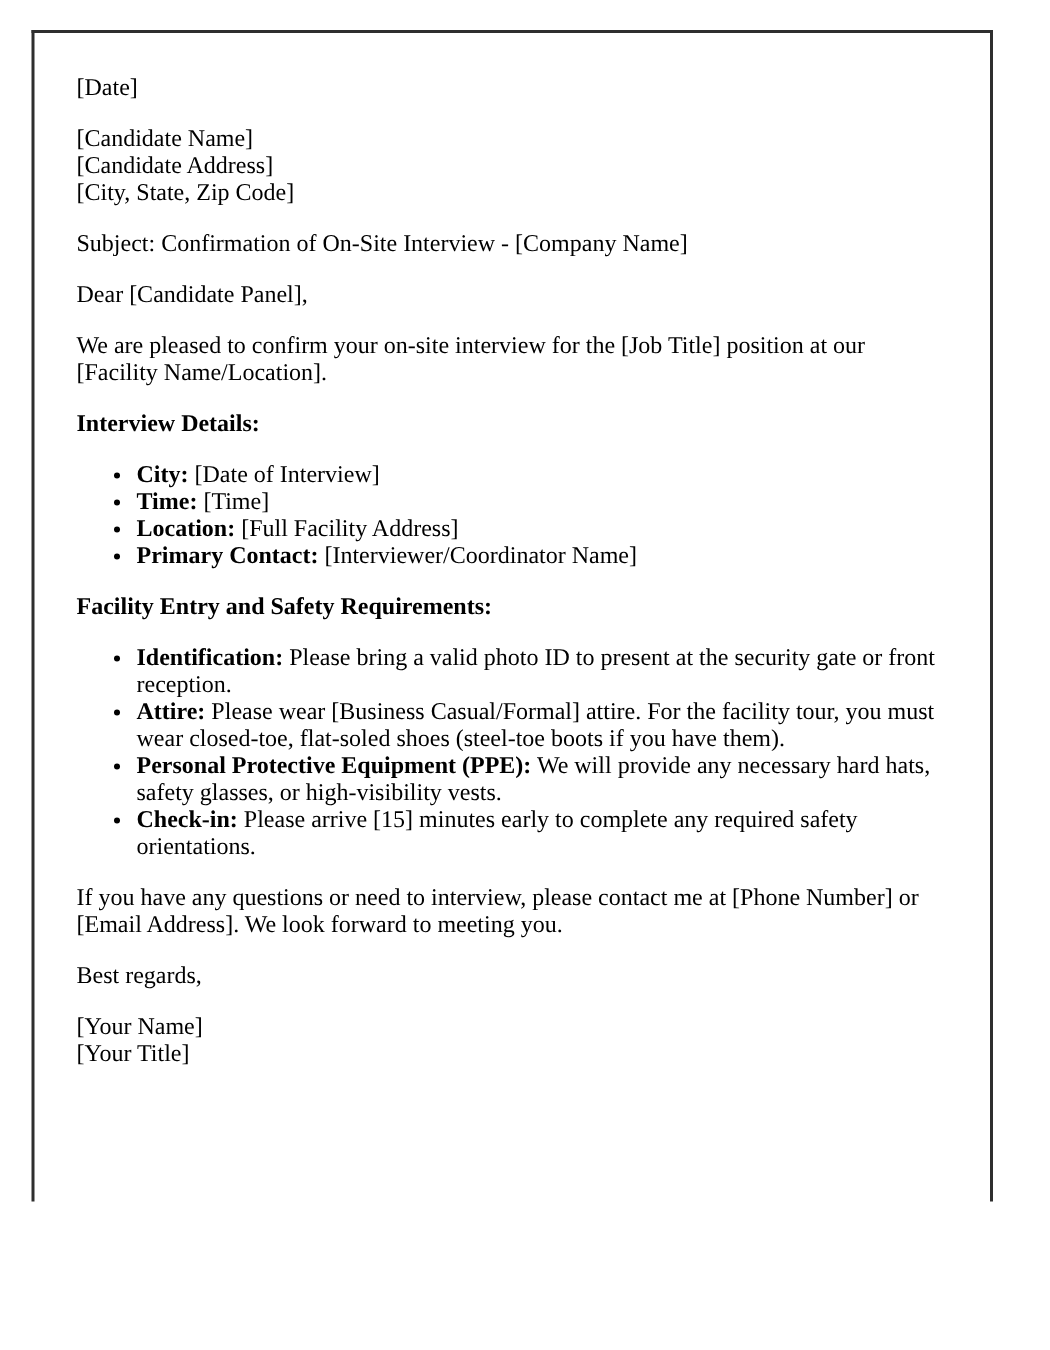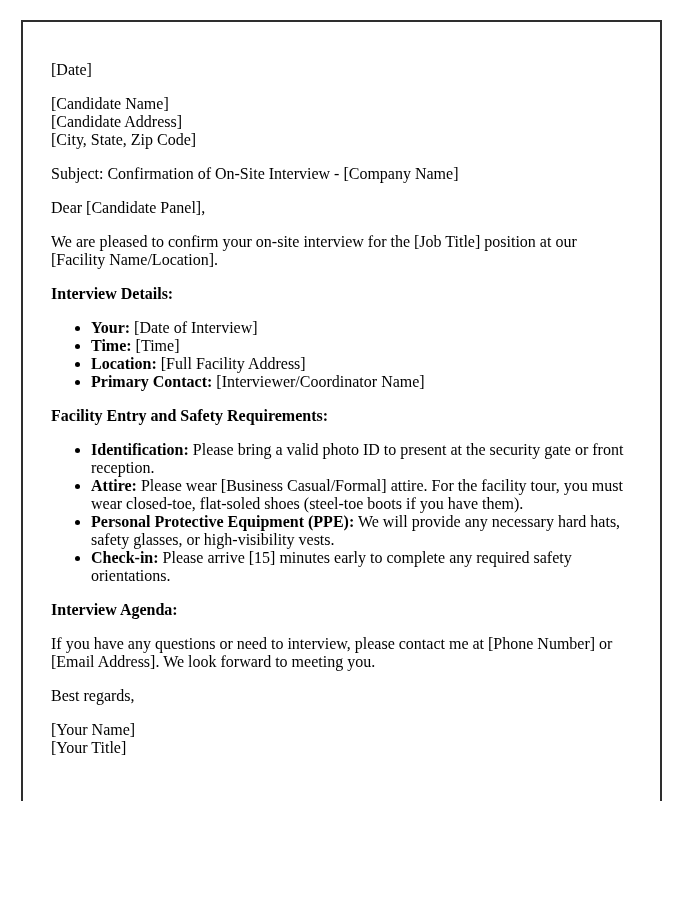--- a/index.html
+++ b/index.html
@@ -18,21 +18,21 @@
   }
   .letter-page {
     position: absolute;
     top: 20px;
     left: 21px;
     width: 641px;
     height: 781px;
     box-sizing: border-box;
     border: 2px solid #2e2e2e;
     border-bottom: none;
-    padding: 23px 28px 0 28px;
+    padding: 12px 28px 0 28px;
     overflow: hidden;
     background: #ffffff;
   }
   .letter-page p {
     margin: 16px 0;
     line-height: normal;
   }
   .letter-page ul {
     margin: 16px 0;
     padding-left: 40px;
@@ -56,37 +56,36 @@
 
   <p>Subject: Confirmation of On-Site Interview - [Company Name]</p>
 
   <p>Dear [Candidate Panel],</p>
 
   <p>We are pleased to confirm your on-site interview for the [Job Title] position at our [Facility Name/Location].</p>
 
   <p class="heading"><strong>Interview Details:</strong></p>
 
   <ul>
-    <li><strong>Your:</strong> <span>[Date of Interview]</span></li>
+    <li><strong>City:</strong> <span>[Date of Interview]</span></li>
     <li><strong>Time:</strong> <span>[Time]</span></li>
     <li><strong>Location:</strong> <span>[Full Facility Address]</span></li>
     <li><strong>Primary Contact:</strong> <span>[Interviewer/Coordinator Name]</span></li>
   </ul>
 
   <p class="heading"><strong>Facility Entry and Safety Requirements:</strong></p>
 
 
   <ul>
     <li><strong>Identification:</strong> <span>Please bring a valid photo ID to present at the security gate or front reception.</span></li>
     <li><strong>Attire:</strong> <span>Please wear [Business Casual/Formal] attire. For the facility tour, you must wear closed-toe, flat-soled shoes (steel-toe boots if you have them).</span></li>
     <li><strong>Personal Protective Equipment (PPE):</strong> <span>We will provide any necessary hard hats, safety glasses, or high-visibility vests.</span></li>
     <li><strong>Check-in:</strong> <span>Please arrive [15] minutes early to complete any required safety orientations.</span></li>
   </ul>
 
-  <p class="heading"><strong>Interview Agenda:</strong></p>
 
 
   <p>If you have any questions or need to interview, please contact me at [Phone Number] or [Email Address]. We look forward to meeting you.</p>
 
   <p>Best regards,</p>
 
   <p><span>[Your Name]</span><br><span>[Your Title]</span></p>
 
 </div>
 

